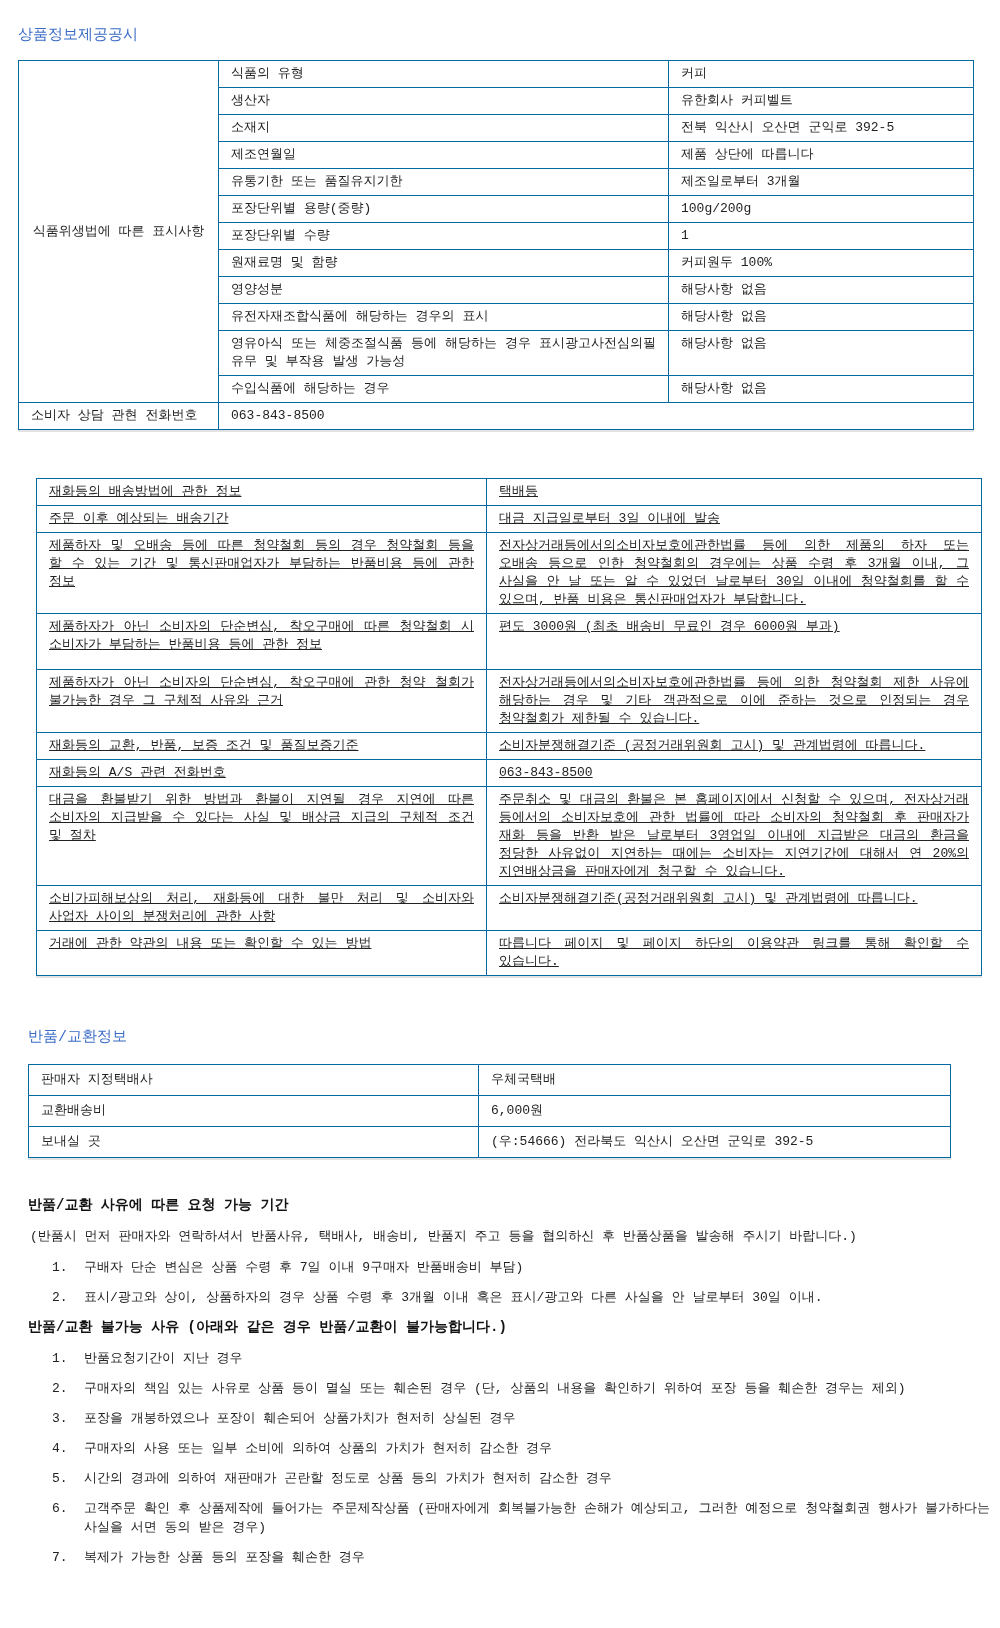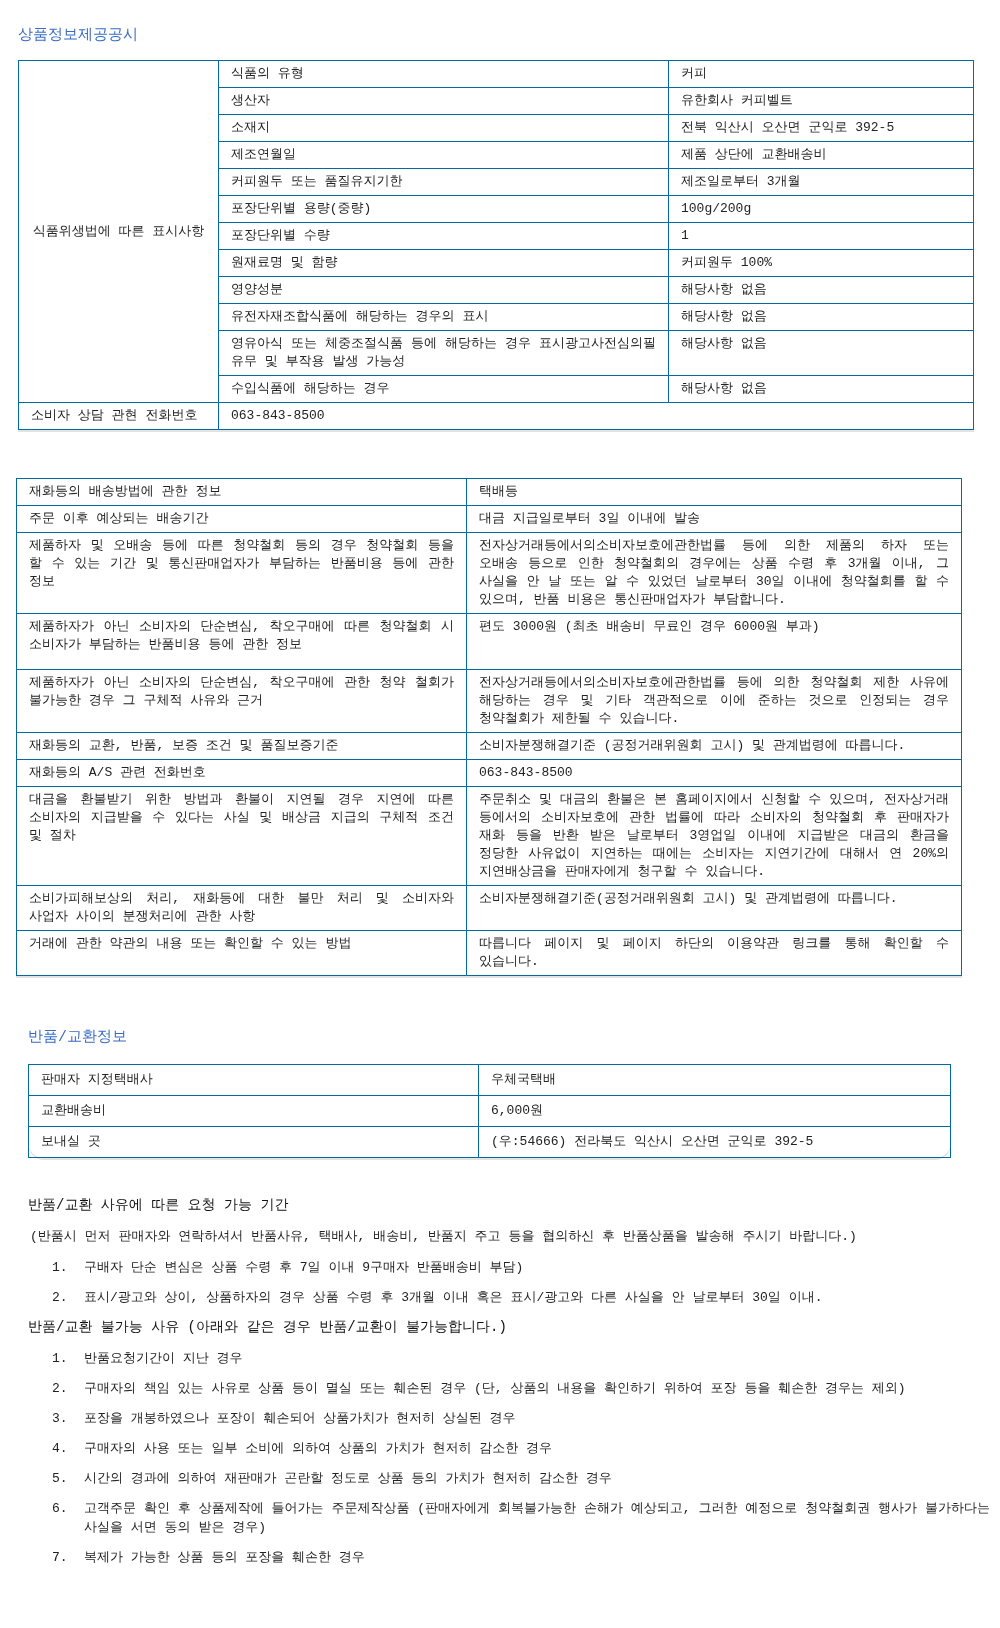--- a/index.html
+++ b/index.html
@@ -32,32 +32,32 @@
     padding: 4px 12px;
     font-size: 13px;
     line-height: 18px;
     vertical-align: top;
     text-align: justify;
     word-break: keep-all;
   }
   td.group { vertical-align: middle; text-align: center; }
 
   .food-table  { width: 955px; margin: 0 0 0 18px; }
-  .trade-table { width: 945px; margin: 0 0 0 16px; }
-  .return-table{ width: 922px; margin: 16px 0 0 28px; border-radius: 16px; }
+  .trade-table { width: 945px; margin: 0 0 0 36px; text-decoration: underline; }
+  .return-table{ width: 922px; margin: 16px 0 0 28px; }
   .return-table td { padding: 6px 12px; }
 
   .gap-1 { height: 48px; }
   .gap-2 { height: 52px; }
   .gap-3 { height: 38px; }
 
   .note-block { margin-left: 28px; }
   .note-title {
     font-size: 14px;
-    font-weight: normal;
+    font-weight: bold;
     color: #111111;
     line-height: 19px;
     margin: 0 0 12px 0;
   }
   .note-sub {
     font-size: 13px;
     line-height: 19px;
     margin: 0 0 12px 2px;
   }
   .num-list { margin: 0 0 10px 24px; }
@@ -97,24 +97,24 @@
       <tr>
         <td>생산자</td>
         <td>유한회사 커피벨트</td>
       </tr>
       <tr>
         <td>소재지</td>
         <td>전북 익산시 오산면 군익로 392-5</td>
       </tr>
       <tr>
         <td>제조연월일</td>
-        <td>제품 상단에 교환배송비</td>
-      </tr>
-      <tr>
-        <td>커피원두 또는 품질유지기한</td>
+        <td>제품 상단에 따릅니다</td>
+      </tr>
+      <tr>
+        <td>유통기한 또는 품질유지기한</td>
         <td>제조일로부터 3개월</td>
       </tr>
       <tr>
         <td>포장단위별 용량(중량)</td>
         <td>100g/200g</td>
       </tr>
       <tr>
         <td>포장단위별 수량</td>
         <td>1</td>
       </tr>

